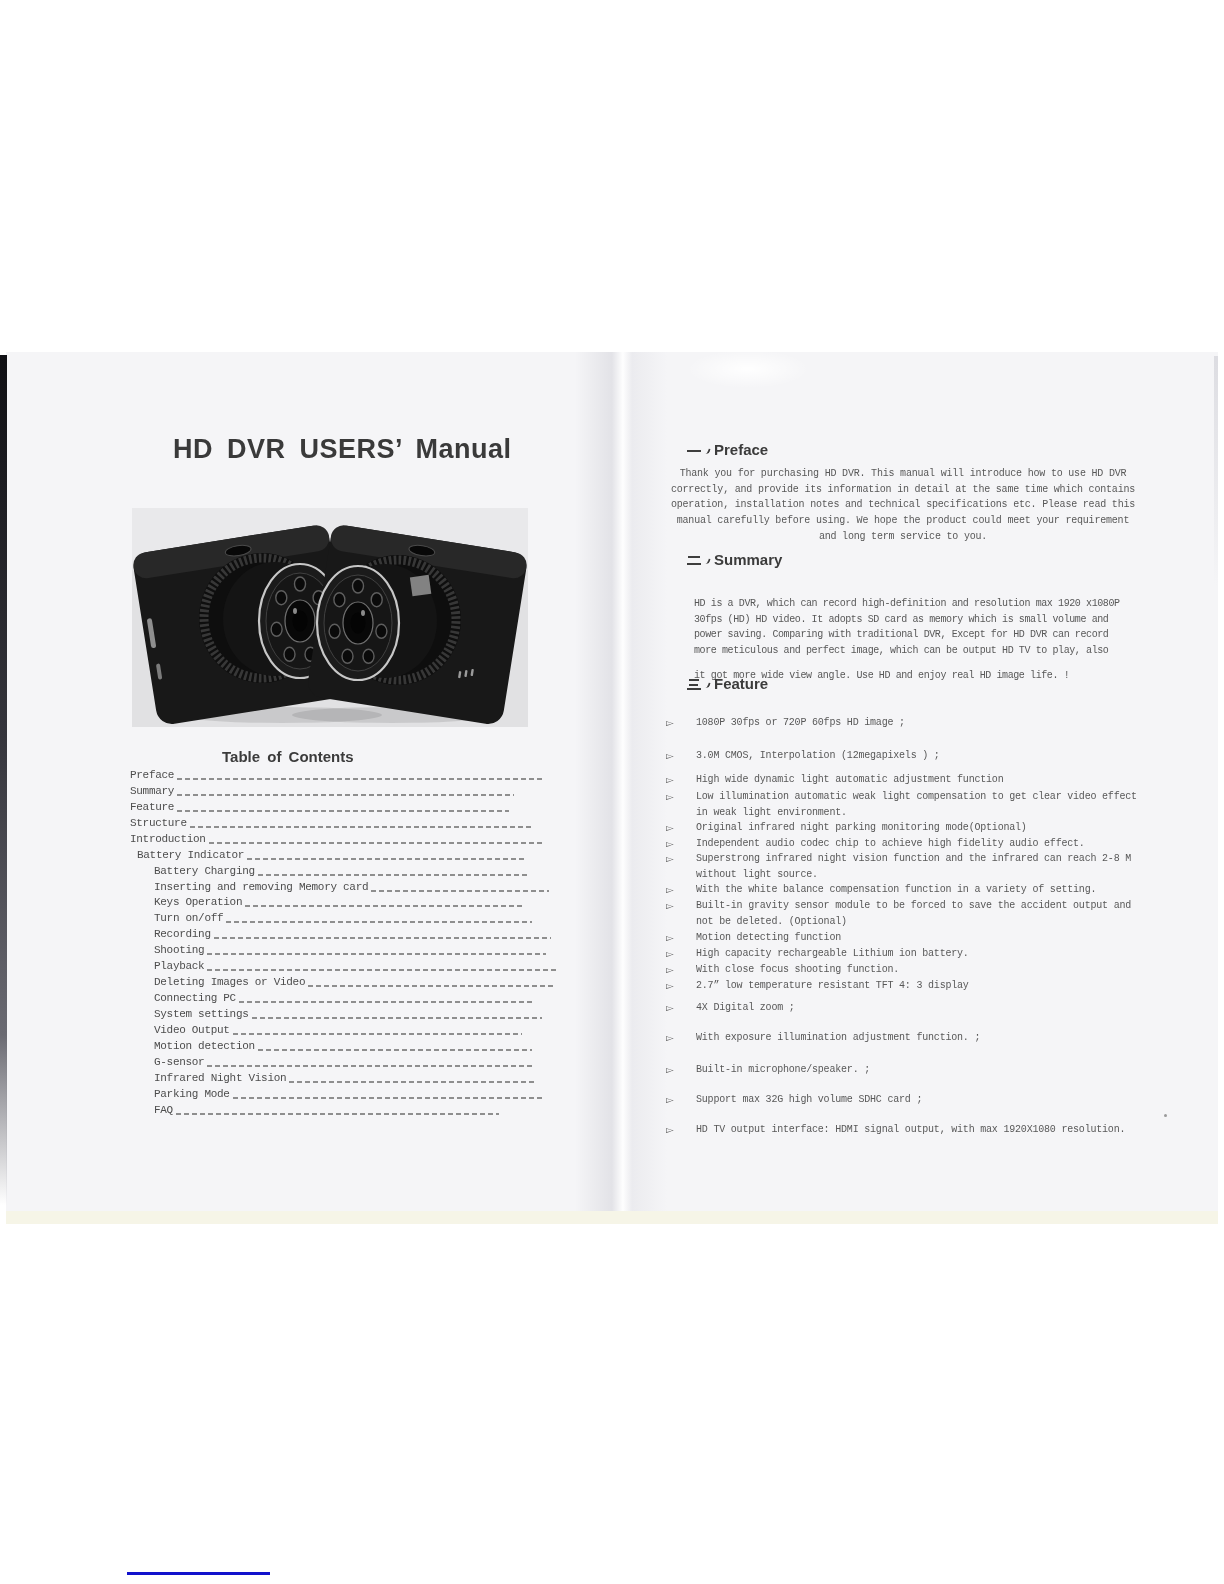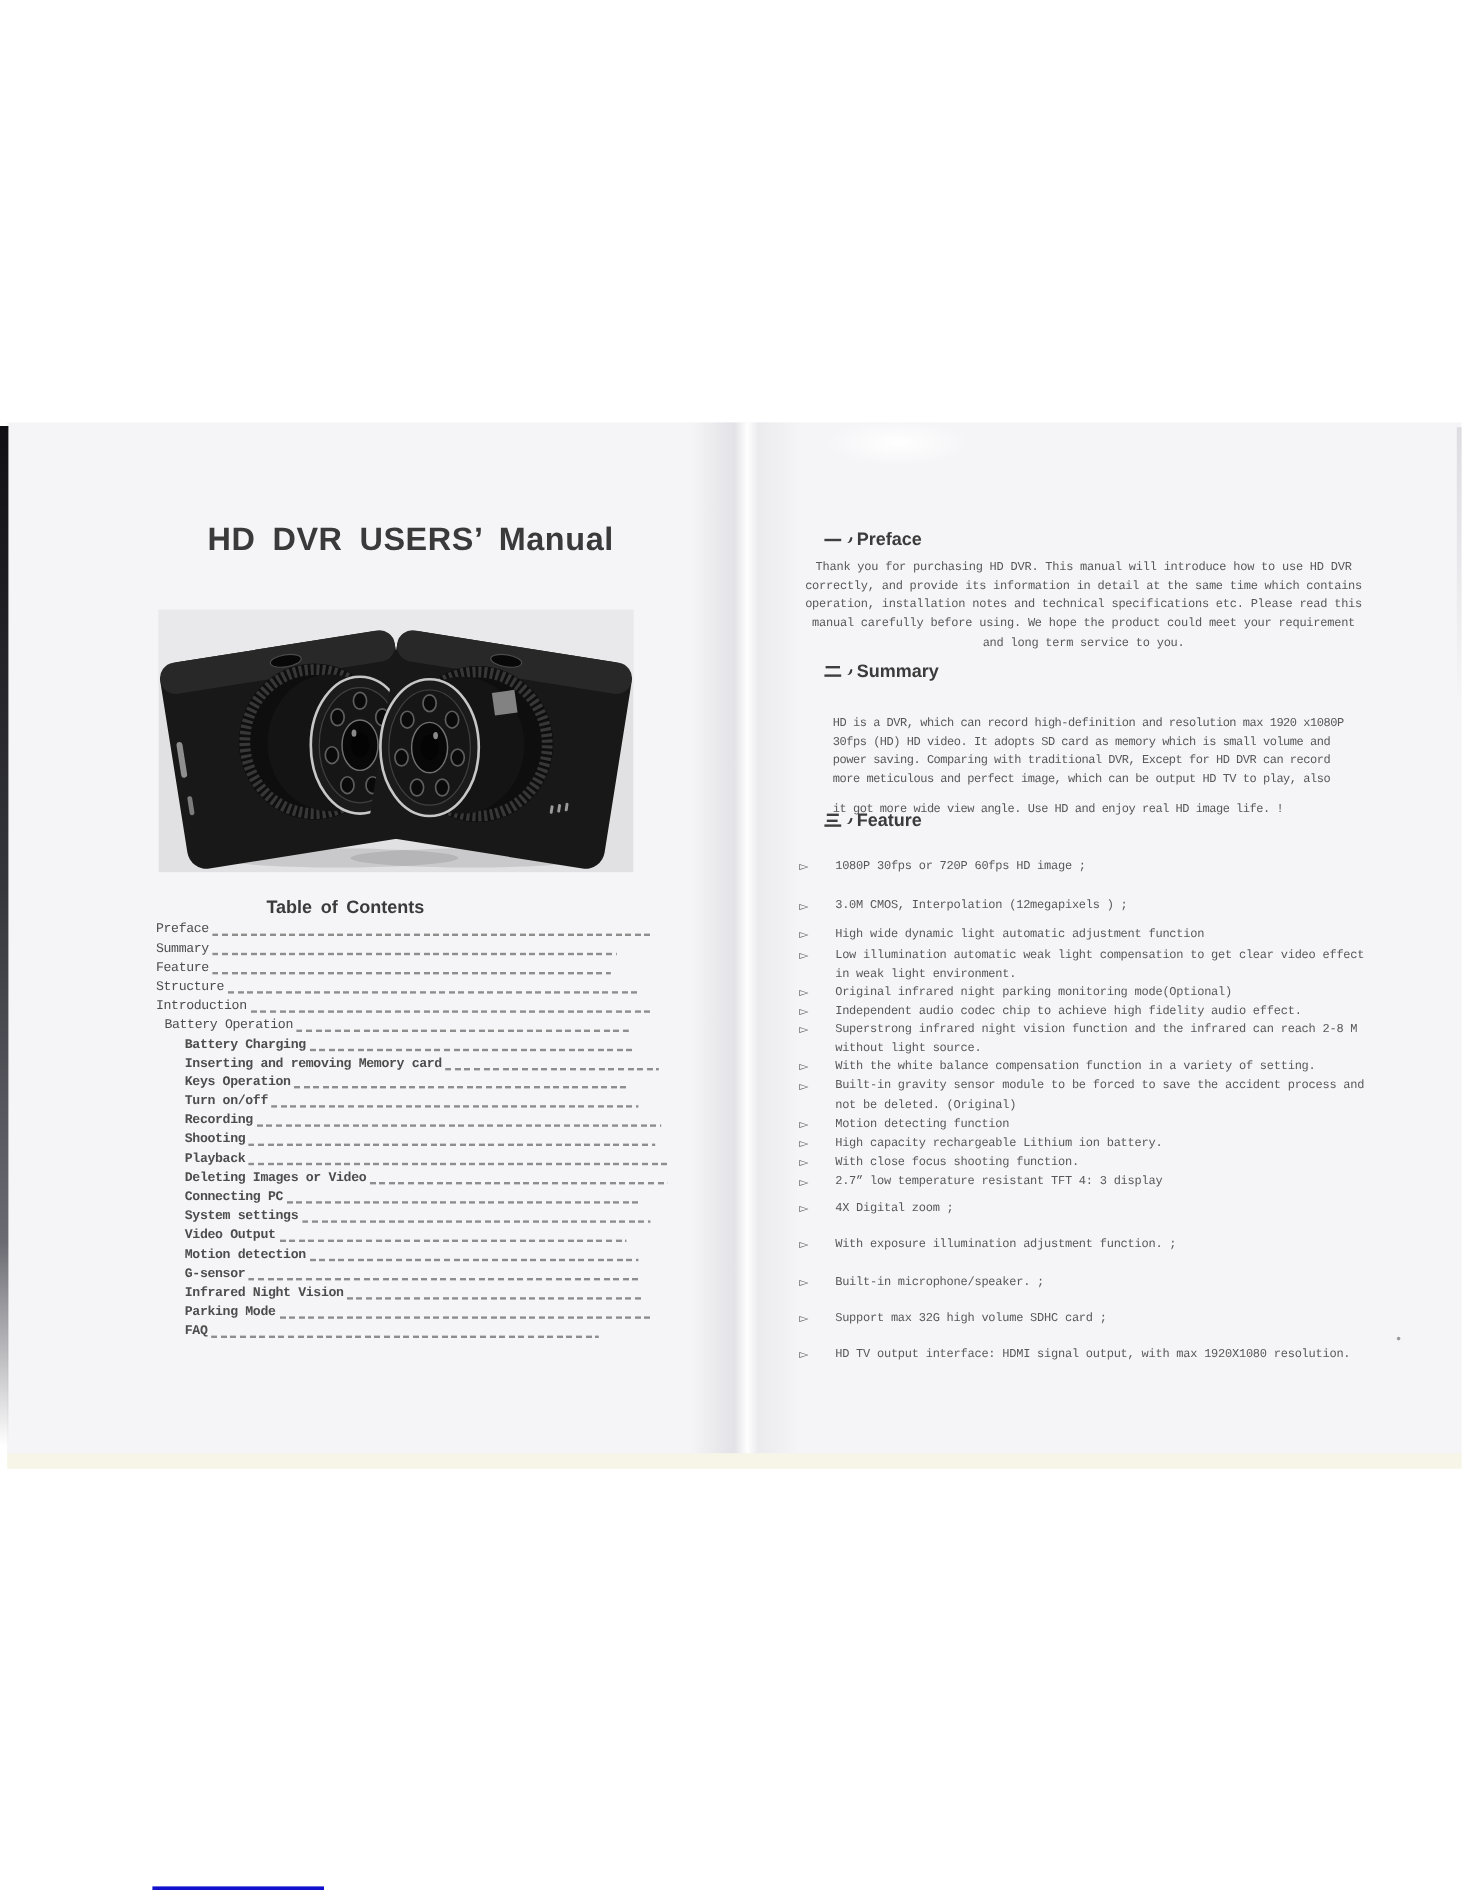--- a/index.html
+++ b/index.html
@@ -23,21 +23,21 @@
   .page-right{left:602px;width:610px;}
   
   .title{position:absolute;left:167px;top:82px;font-family:"Liberation Sans","DejaVu Sans",sans-serif;
          font-weight:bold;font-size:27px;letter-spacing:.5px;word-spacing:6px;color:#3a3a3a;}
   .photo{position:absolute;left:126px;top:156px;width:396px;height:219px;filter:blur(.35px) contrast(.98);}
   .toc-heading{position:absolute;left:216px;top:396px;font-family:"Liberation Sans","DejaVu Sans",sans-serif;
          font-weight:bold;font-size:15px;word-spacing:3px;color:#3b3b3b;}
   .toc{position:absolute;left:124px;top:416px;width:434px;color:#4d4d4d;font-size:11px;letter-spacing:-.3px;}
   .toc-row{display:flex;align-items:flex-end;height:15.95px;line-height:15.95px;white-space:nowrap;}
   .toc-row.lvl1{padding-left:7px;}
-  .toc-row.lvl2{padding-left:24px;font-weight:bold;}
+  .toc-row.lvl2{padding-left:24px;}
   .leader{flex:1;height:2px;margin:0 0 4px 3px;
           background:repeating-linear-gradient(90deg,#8e8e8e 0 5px,rgba(0,0,0,0) 5px 8px);}
   .toc-row:nth-of-type(1)  .leader{margin-right:20px}.toc-row:nth-of-type(2)  .leader{margin-right:50px}
   .toc-row:nth-of-type(3)  .leader{margin-right:55px}.toc-row:nth-of-type(4)  .leader{margin-right:32px}
   .toc-row:nth-of-type(5)  .leader{margin-right:20px}.toc-row:nth-of-type(6)  .leader{margin-right:40px}
   .toc-row:nth-of-type(7)  .leader{margin-right:37px}.toc-row:nth-of-type(8)  .leader{margin-right:15px}
   .toc-row:nth-of-type(9)  .leader{margin-right:40px}.toc-row:nth-of-type(10) .leader{margin-right:32px}
   .toc-row:nth-of-type(11) .leader{margin-right:13px}.toc-row:nth-of-type(12) .leader{margin-right:18px}
   .toc-row:nth-of-type(13) .leader{margin-right:5px} .toc-row:nth-of-type(14) .leader{margin-right:8px}
   .toc-row:nth-of-type(15) .leader{margin-right:32px}.toc-row:nth-of-type(16) .leader{margin-right:22px}
@@ -175,21 +175,21 @@
             <span class="toc-label">Structure</span>
             <span class="leader"></span>
           </div>
 
           <div class="toc-row lvl0">
             <span class="toc-label">Introduction</span>
             <span class="leader"></span>
           </div>
 
           <div class="toc-row lvl1">
-            <span class="toc-label">Battery Operation</span>
+            <span class="toc-label">Battery Indicator</span>
             <span class="leader"></span>
           </div>
 
           <div class="toc-row lvl2">
             <span class="toc-label">Battery Charging</span>
             <span class="leader"></span>
           </div>
 
           <div class="toc-row lvl2">
             <span class="toc-label">Inserting and removing Memory card</span>
@@ -324,21 +324,21 @@
             <span class="t">Superstrong infrared night vision function and the infrared can reach 2-8 M without light source.</span>
           </div>
 
           <div class="feat">
             <span class="b">▻</span>
             <span class="t">With the white balance compensation function in a variety of setting.</span>
           </div>
 
           <div class="feat">
             <span class="b">▻</span>
-            <span class="t">Built-in gravity sensor module to be forced to save the accident process and not be deleted. (Original)</span>
+            <span class="t">Built-in gravity sensor module to be forced to save the accident output and not be deleted. (Optional)</span>
           </div>
 
           <div class="feat">
             <span class="b">▻</span>
             <span class="t">Motion detecting function</span>
           </div>
 
           <div class="feat">
             <span class="b">▻</span>
             <span class="t">High capacity rechargeable Lithium ion battery.</span>

